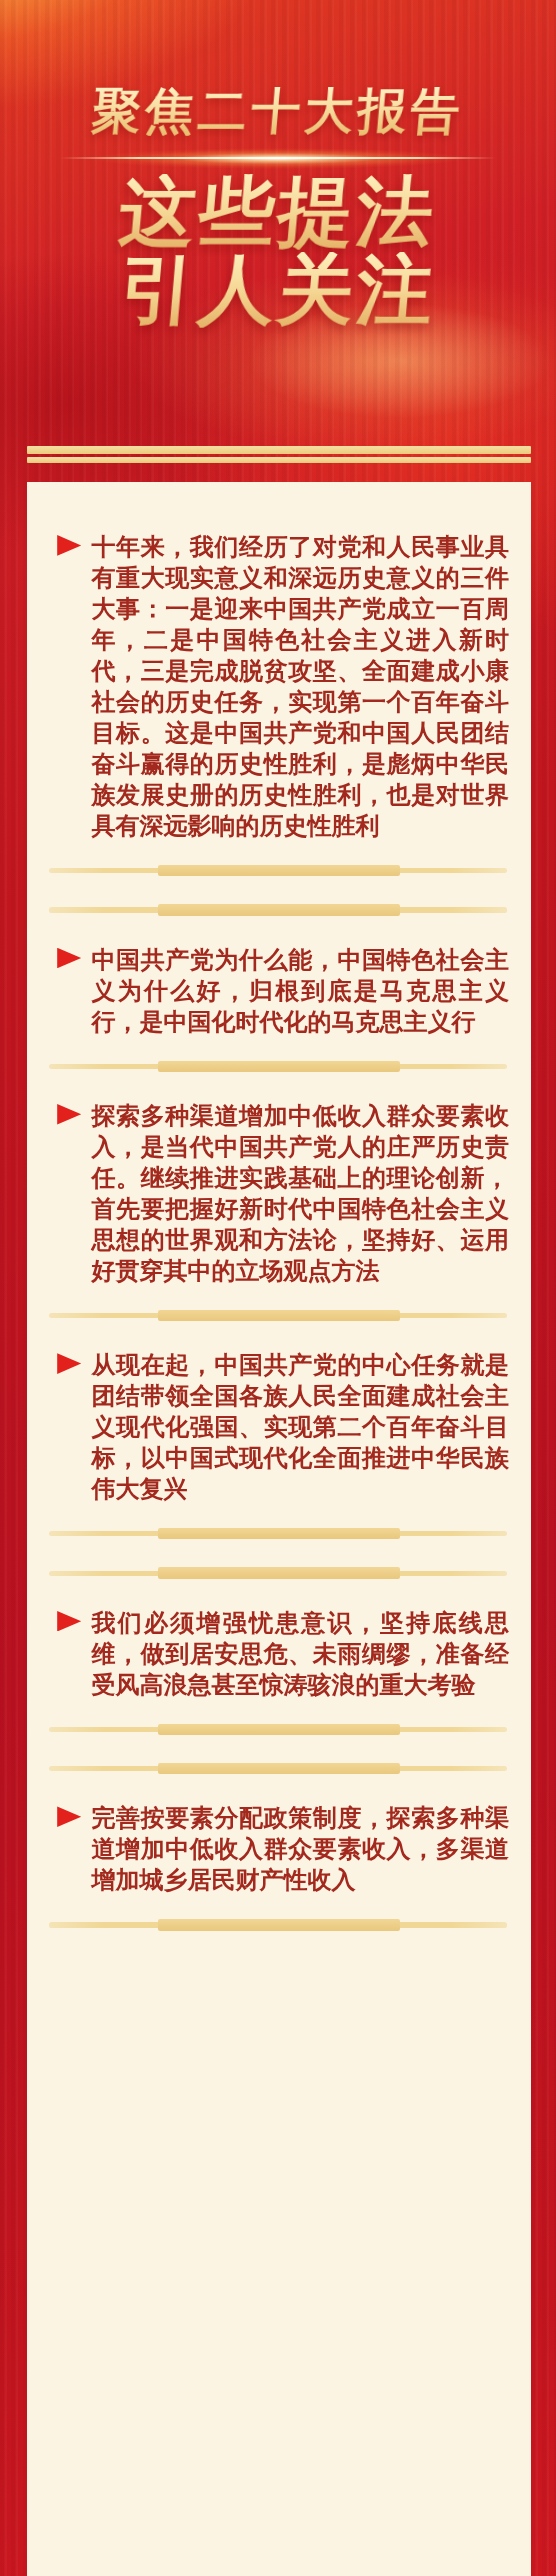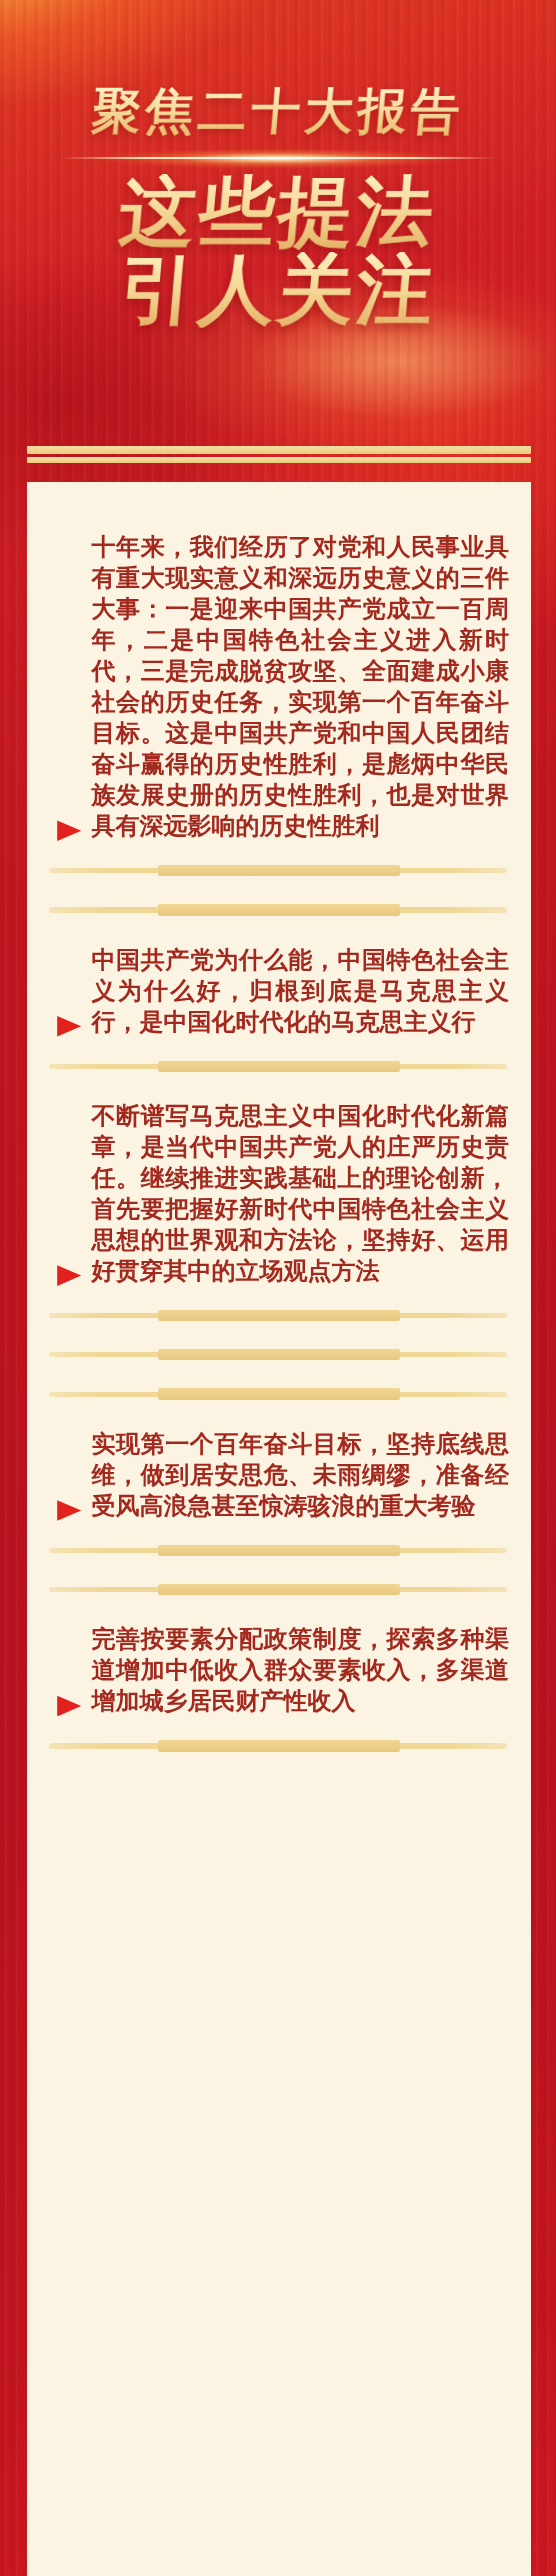--- a/index.html
+++ b/index.html
@@ -39,21 +39,21 @@
   .big-title.l1{top:174px;}
   .big-title.l2{top:252px;}
   
   .gold-rule{position:absolute;left:27px;width:504px;border-radius:1px;
     background:linear-gradient(180deg,#f7e0a4,#ecca7c);}
   .gold-rule.r1{top:446px;height:7.7px;}
   .gold-rule.r2{top:457px;height:5.7px;}
   
   .card{position:absolute;left:27px;top:482px;width:504px;height:2562px;
     background:#fbf4e2;padding:49px 22px 0;box-sizing:border-box;overflow:hidden;}
-  .item{display:flex;align-items:flex-end;padding-left:8.2px;}
+  .item{display:flex;align-items:flex-start;padding-left:8.2px;}
   .tri{flex:none;width:24px;height:20.6px;margin:4.1px 10.3px 0 0;background:#e2211c;
     clip-path:polygon(0 0,100% 50%,0 100%);}
   .para{width:418px;}
   .para p{margin:0;font-size:24px;line-height:31px;color:#a3291f;
     text-align:justify;text-justify:inter-character;font-weight:600;}
   .para p + p{margin-top:14.4px;margin-left:28px;}
   .divider{position:relative;height:11.3px;margin:24px 0 28px;}
   .divider::before{content:"";position:absolute;left:0;right:2.1px;top:3.1px;height:5.2px;border-radius:2.6px;
     background:linear-gradient(90deg, rgba(240,215,150,.55), #f0d796 12%, #f0d796 88%, rgba(240,215,150,.55));}
   .divider::after{content:"";position:absolute;left:50%;transform:translateX(-50%);top:0;width:242px;height:11.3px;border-radius:2.1px;
@@ -90,33 +90,39 @@
     <span class="tri"></span>
     <div class="para">
         <p>中国共产党为什么能，中国特色社会主义为什么好，归根到底是马克思主义行，是中国化时代化的马克思主义行</p>
       </div>
   </section>
   <div class="divider"></div>
 
   <section class="item">
     <span class="tri"></span>
     <div class="para">
-        <p>不断谱写马克思主义中国化时代化新篇章，是当代中国共产党人的庄严历史责任。继续推进实践基础上的理论创新，首先要把握好新时代中国特色社会主义思想的世界观和方法论，坚持好、运用好贯穿其中的立场观点方法</p>
+        <p>探索多种渠道增加中低收入群众要素收入，是当代中国共产党人的庄严历史责任。继续推进实践基础上的理论创新，首先要把握好新时代中国特色社会主义思想的世界观和方法论，坚持好、运用好贯穿其中的立场观点方法</p>
       </div>
   </section>
   <div class="divider"></div>
 
+  <section class="item">
+    <span class="tri"></span>
+    <div class="para">
+        <p>从现在起，中国共产党的中心任务就是团结带领全国各族人民全面建成社会主义现代化强国、实现第二个百年奋斗目标，以中国式现代化全面推进中华民族伟大复兴</p>
+      </div>
+  </section>
   <div class="divider"></div>
 
   <div class="divider"></div>
 
   <section class="item">
     <span class="tri"></span>
     <div class="para">
-        <p>实现第一个百年奋斗目标，坚持底线思维，做到居安思危、未雨绸缪，准备经受风高浪急甚至惊涛骇浪的重大考验</p>
+        <p>我们必须增强忧患意识，坚持底线思维，做到居安思危、未雨绸缪，准备经受风高浪急甚至惊涛骇浪的重大考验</p>
       </div>
   </section>
   <div class="divider"></div>
 
   <div class="divider"></div>
 
   <section class="item">
     <span class="tri"></span>
     <div class="para">
       <p>完善按要素分配政策制度，探索多种渠道增加中低收入群众要素收入，多渠道增加城乡居民财产性收入</p>

